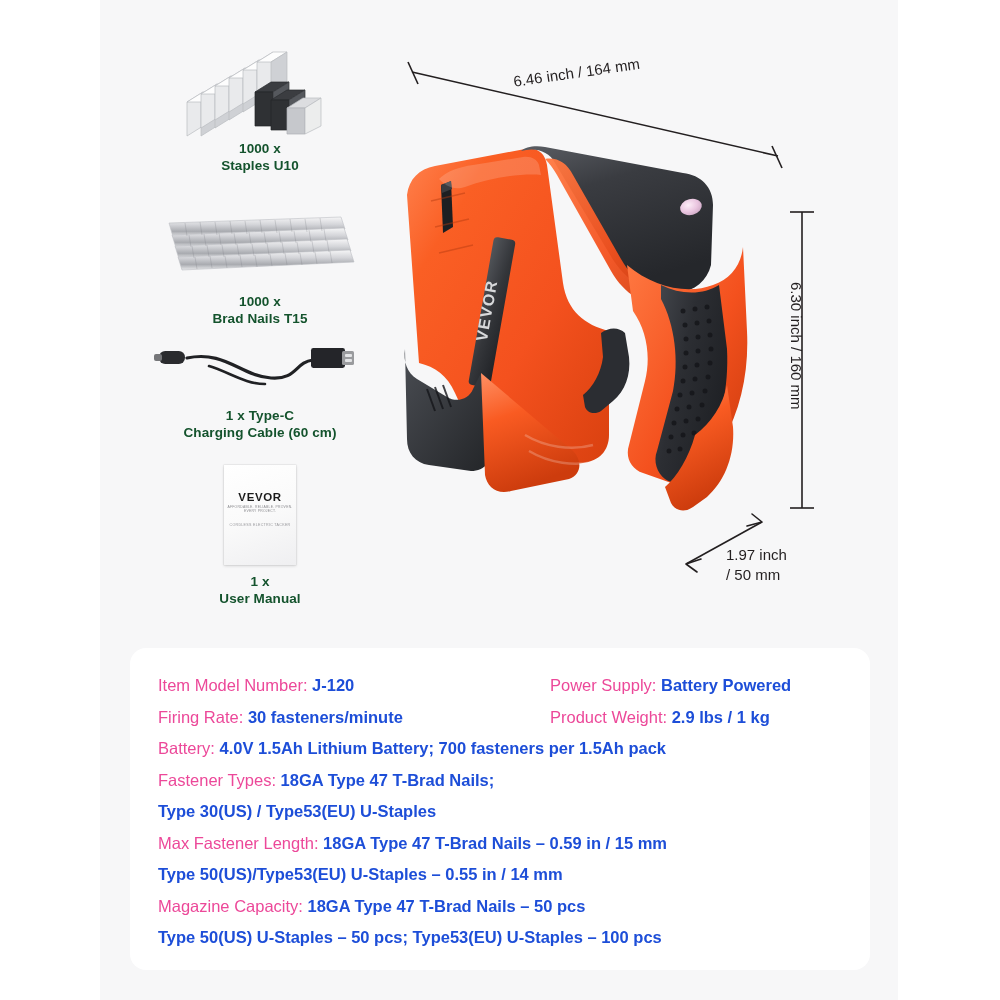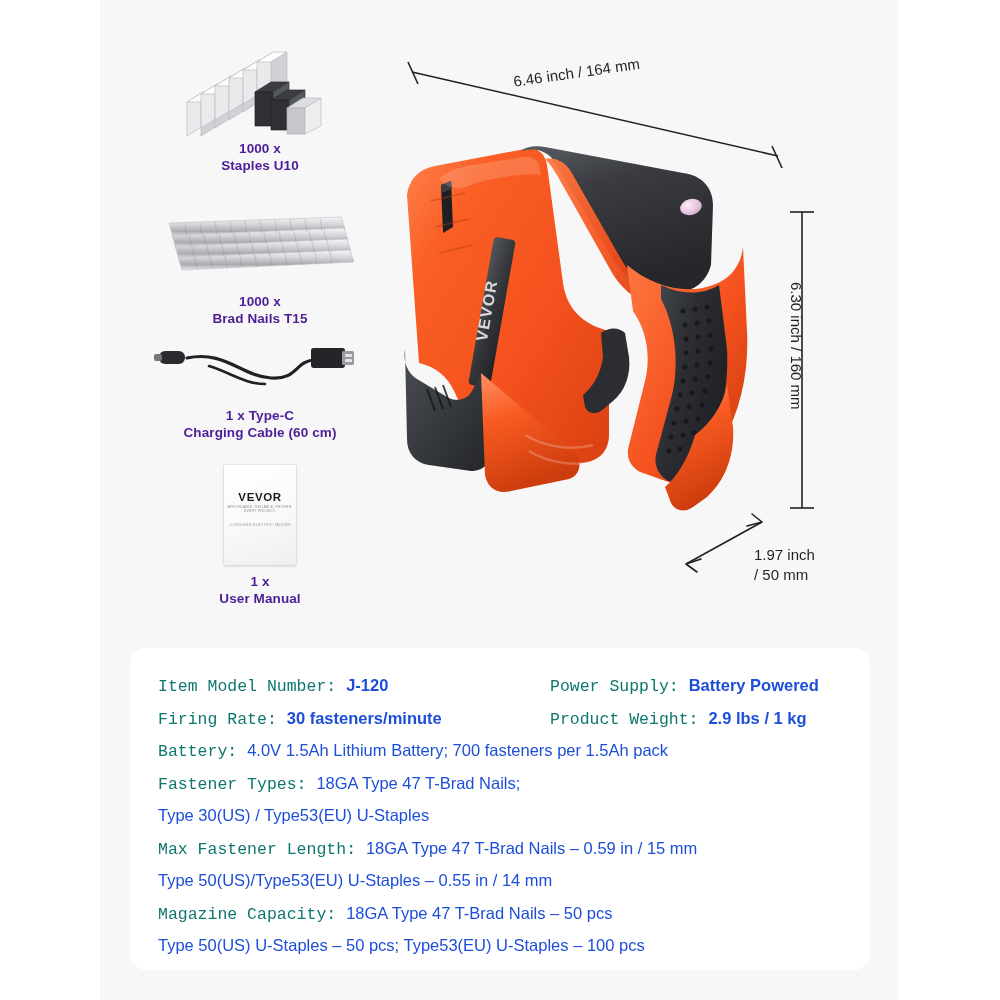--- a/index.html
+++ b/index.html
@@ -26,21 +26,21 @@
     width: 230px;
     text-align: center;
     left: 145px;
   }
   .acc-art {
     position: relative;
     width: 230px;
     margin: 0 auto;
   }
   .acc-label {
-    color: #4c1d95;
+    color: #14532d;
     font-weight: bold;
     font-size: 13.5px;
     line-height: 17px;
     letter-spacing: .1px;
     white-space: pre-line;
   }
 
   
   .staples { height: 110px; }
 
@@ -80,44 +80,44 @@
     color: #231f20;
     font-size: 15px;
     white-space: pre-line;
     line-height: 20px;
   }
   #dim-w-txt { left: 512px; top: 72px; transform: rotate(-8.2deg); transform-origin: left top; }
   #dim-h-txt {
     left: 806px; top: 282px;
     transform: rotate(90deg); transform-origin: left top;
   }
-  #dim-d-txt { left: 754px; top: 545px; }
+  #dim-d-txt { left: 726px; top: 545px; }
 
   
   #product { position:absolute; left:395px; top:135px; width:420px; height:420px; }
 
   
   #spec-card {
     position: absolute;
     left: 130px; top: 648px; width: 740px; height: 322px;
     background: #ffffff;
     border-radius: 16px;
     box-sizing: border-box;
     padding: 22px 28px 0 28px;
   }
   .spec-row { display: flex; align-items: baseline; }
   .spec-line {
     font-size: 16.5px;
     line-height: 31.5px;
     color: #231f20;
     white-space: nowrap;
   }
-  .spec-line .k { color: #0f766e; font-family: Liberation Mono, monospace; }
+  .spec-line .k { color: #ec4899; }
   .spec-line .v { color: #1d4ed8; font-weight: bold; }
-  .spec-line.full .v { font-weight: normal; }
+  .spec-line.full .v { font-weight: bold; }
   .col-left  { width: 392px; flex: none; }
   .col-right { flex: 1; }
 </style>
 </head>
 <body>
 
 <div id="page">
   <div id="canvas"></div>
 
   <div class="acc" style="top:30px;">

